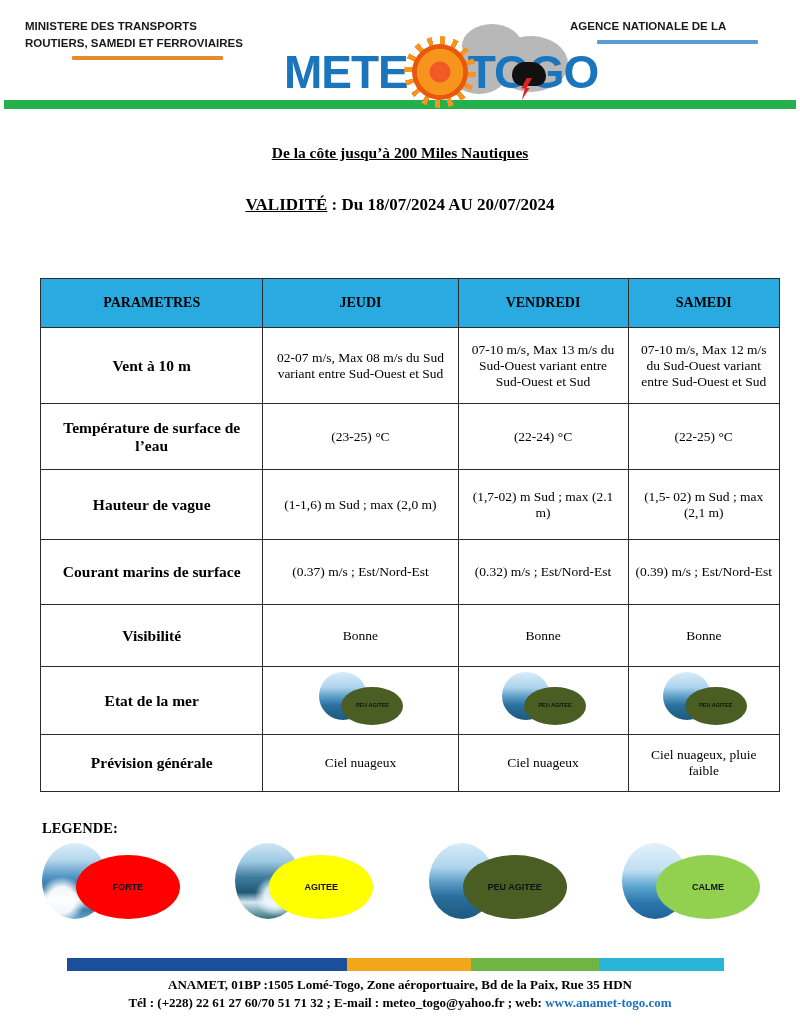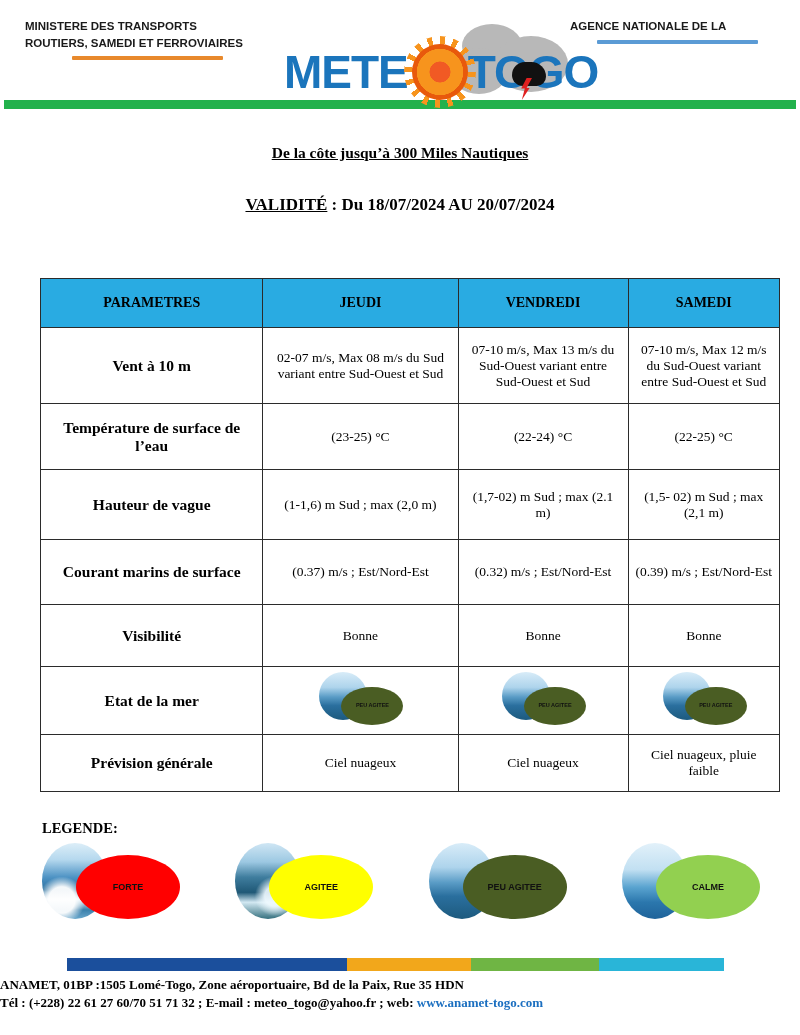--- a/index.html
+++ b/index.html
@@ -86,21 +86,21 @@
       linear-gradient(180deg, #cfe6f4 0%, #9cc8e2 25%, #3f7d9e 45%, #1f5876 65%, #d2e8f2 78%, #35707e 100%); }
   .photo-peu { background:
       linear-gradient(180deg, #d8ecf8 0%, #aed4ec 32%, #5a9cc6 52%, #2a6f9e 70%, #1d5a7e 100%); }
   .photo-calme { background:
       linear-gradient(180deg, #e2f1fa 0%, #c2e0f2 35%, #5aa4d0 58%, #2b77ad 78%, #1f639a 100%); }
 
   
   .footer-bar { position:absolute; left:67px; top:958px; width:657px; height:13px; display:flex; }
   .footer-bar .seg { height:100%; }
   .seg.s0 { width:42.6%; } .seg.s1 { width:18.9%; } .seg.s2 { width:19.5%; } .seg.s3 { width:19%; }
-  .footer-text { position:absolute; left:0; top:976px; width:800px; 
+  .footer-text { position:absolute; left:0; top:976px; width:800px; text-align:center;
                  font-size:13px; font-weight:bold; line-height:1.4; }
   .footer-link { color:#1B6FC0; text-decoration:none; }
 </style>
 </head>
 <body>
 
 <div class="page">
 
   <div class="masthead">
     <div class="org left">
@@ -126,21 +126,21 @@
 
     <div class="org right">
       <div>AGENCE NATIONALE DE LA</div>
       <div class="rule blue"></div>
     </div>
   </div>
 
   <div class="green-bar"></div>
 
   <div class="titles">
-    <div class="title-sub">De la côte jusqu’à 300 Miles Nautiques</div>
+    <div class="title-sub">De la côte jusqu’à 200 Miles Nautiques</div>
     <div class="title-val"><span class="u">VALIDITÉ</span><span> : Du 18/07/2024 AU 20/07/2024</span></div>
   </div>
 
   <table class="forecast">
     <colgroup>
         <col class="c0">
         <col class="c1">
         <col class="c2">
         <col class="c3">
       </colgroup>

